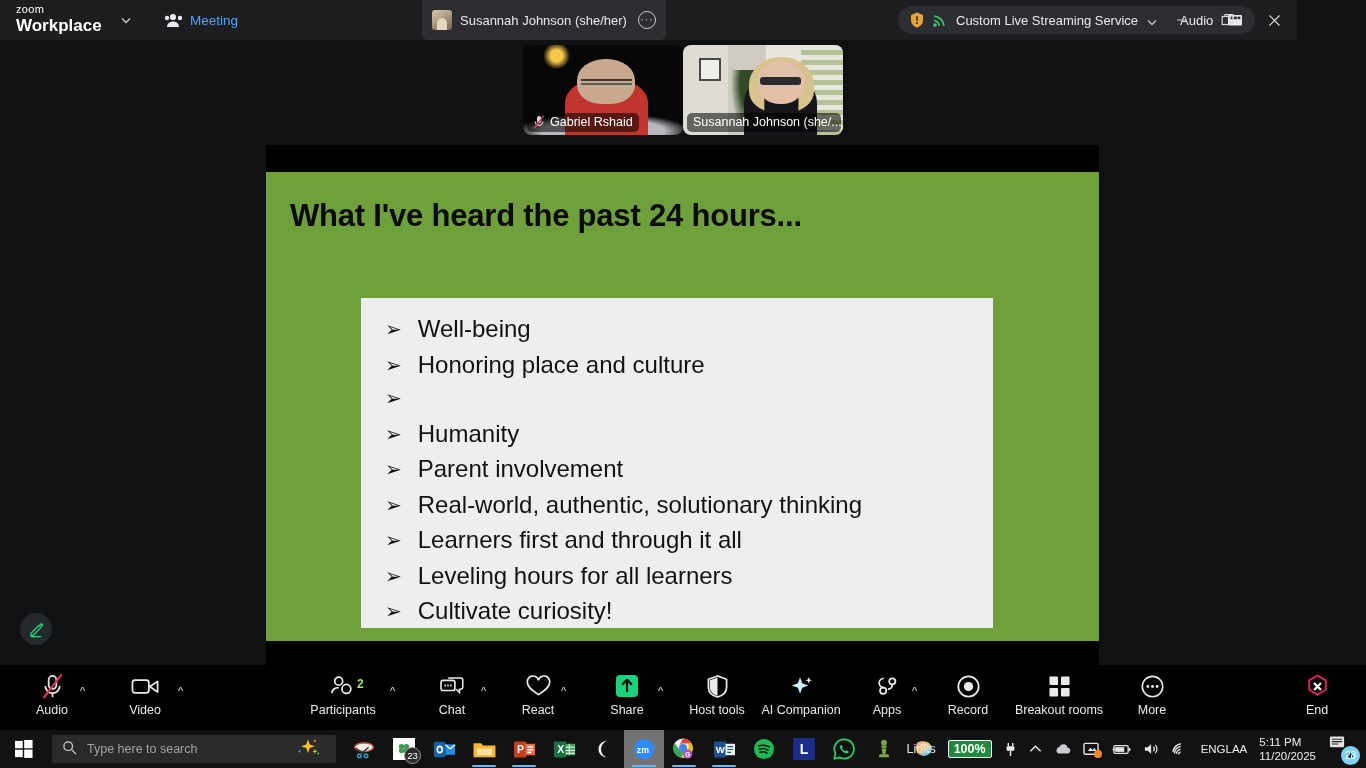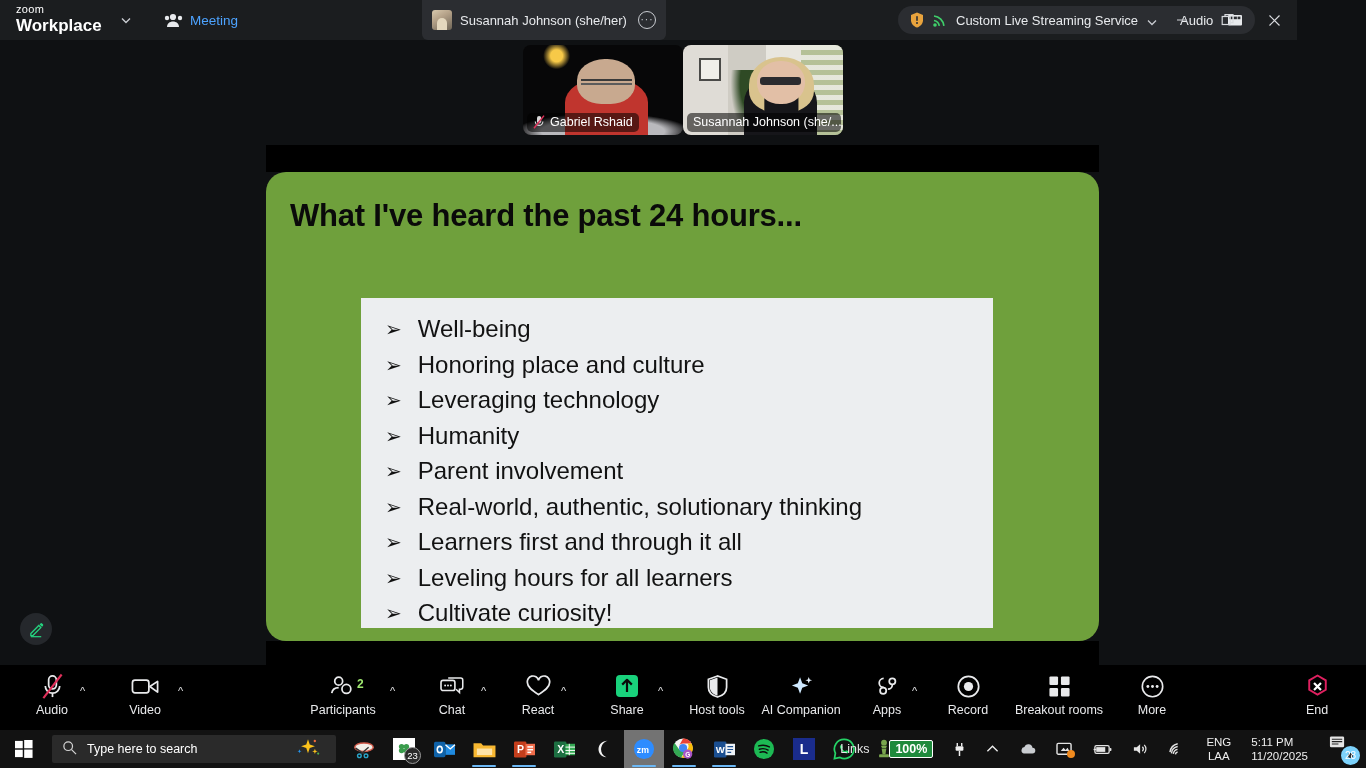--- a/index.html
+++ b/index.html
@@ -144,21 +144,20 @@
     background:#2b2b2f; border-radius:3px;
   }
 
   
   .share-wrap { position:absolute; left:0; top:145px; width:1366px; height:520px; background:#0f1113; }
   .share-black { position:absolute; left:266px; top:0; width:833px; height:27px; background:#000; }
   .share-black-b { position:absolute; left:266px; top:496px; width:833px; height:24px; background:#000; }
   .slide {
     position:absolute; left:266px; top:27px; width:833px; height:469px;
     background: var(--slide-green, #6fa03c);
-    border-radius: 20px;
   }
   .slide-title {
     position:absolute; left:24px; top:26px;
     font-size: 31px; font-weight: bold; color: #0a0a0a;
     letter-spacing: -.2px;
   }
   .slide-box {
     position:absolute; left:90px; top:126px; width:637px; height:330px;
     background:#eceef0;
     border-left: 5px solid #6fa03c;
@@ -194,34 +193,34 @@
 
   
   .taskbar { position:absolute; left:0; top:730px; width:1366px; height:38px; background:#121212; }
   .start-btn { position:absolute; left:8px; top:4px; width:32px; height:30px;
     display:flex; align-items:center; justify-content:center; }
   .searchbox {
     position:absolute; left:52px; top:5px; width:284px; height:28px;
     background:#2a2a2a; border-radius:2px;
     display:flex; align-items:center; gap:10px; padding-left:10px;
   }
-  .search-ph { color:#ffffff; font-size:12.5px; }
+  .search-ph { color:#a3a3a3; font-size:12.5px; }
   .tb-apps { position:absolute; left:344px; top:0; height:38px; display:flex; align-items:center; gap:0; }
   .tapp { width:40px; height:38px; position:relative; display:flex; align-items:center; justify-content:center; }
   .tapp.active { background:#737373; }
   .underline { position:absolute; bottom:1px; left:8px; width:24px; height:2.5px; background:#6cb8f5; border-radius:2px; }
-  .tray { position:absolute; right:4px; top:0; height:38px; display:flex; align-items:center; gap:20px; }
+  .tray { position:absolute; right:4px; top:0; height:38px; display:flex; align-items:center; gap:12px; }
   .tray-item { display:flex; align-items:center; justify-content:center; color:#e6e6e6; }
   .links-lbl { color:#e6e6e6; font-size:12.5px; }
   .pct-badge {
     background:#1e8a3c; color:#fff; font-size:12.5px; font-weight:bold;
     padding:1px 5px; border:1px solid #ffffff; border-radius:2px;
   }
   .clock { display:flex; flex-direction:column; align-items:flex-start; color:#eee; font-size:11.5px; line-height:14px; }
-  .lang { display:flex; flex-direction:column; align-items:center; color:#eee; font-size:11.5px; line-height:14px; }
+  .lang { display:flex; flex-direction:row; align-items:center; color:#eee; font-size:11.5px; line-height:14px; }
   .notif-badge {
     width:19px;height:19px;border-radius:50%;background:#2b2b2b;border:7px solid #7dd3fc;
     color:#fff;font-size:10px;display:flex;align-items:center;justify-content:center;
     position:absolute; right:-2px; bottom:-1px;
   }
 </style>
 </head>
 <body>
 
 <div id="app">
@@ -350,21 +349,20 @@
             <div class="bullet">
               <span class="arrow">➢</span>
               <span>Well-being</span>
             </div>
             <div class="bullet">
               <span class="arrow">➢</span>
               <span>Honoring place and culture</span>
             </div>
             <div class="bullet">
               <span class="arrow">➢</span>
-              <span>Leveraging technology</span>
             </div>
             <div class="bullet">
               <span class="arrow">➢</span>
               <span>Humanity</span>
             </div>
             <div class="bullet">
               <span class="arrow">➢</span>
               <span>Parent involvement</span>
             </div>
             <div class="bullet">

